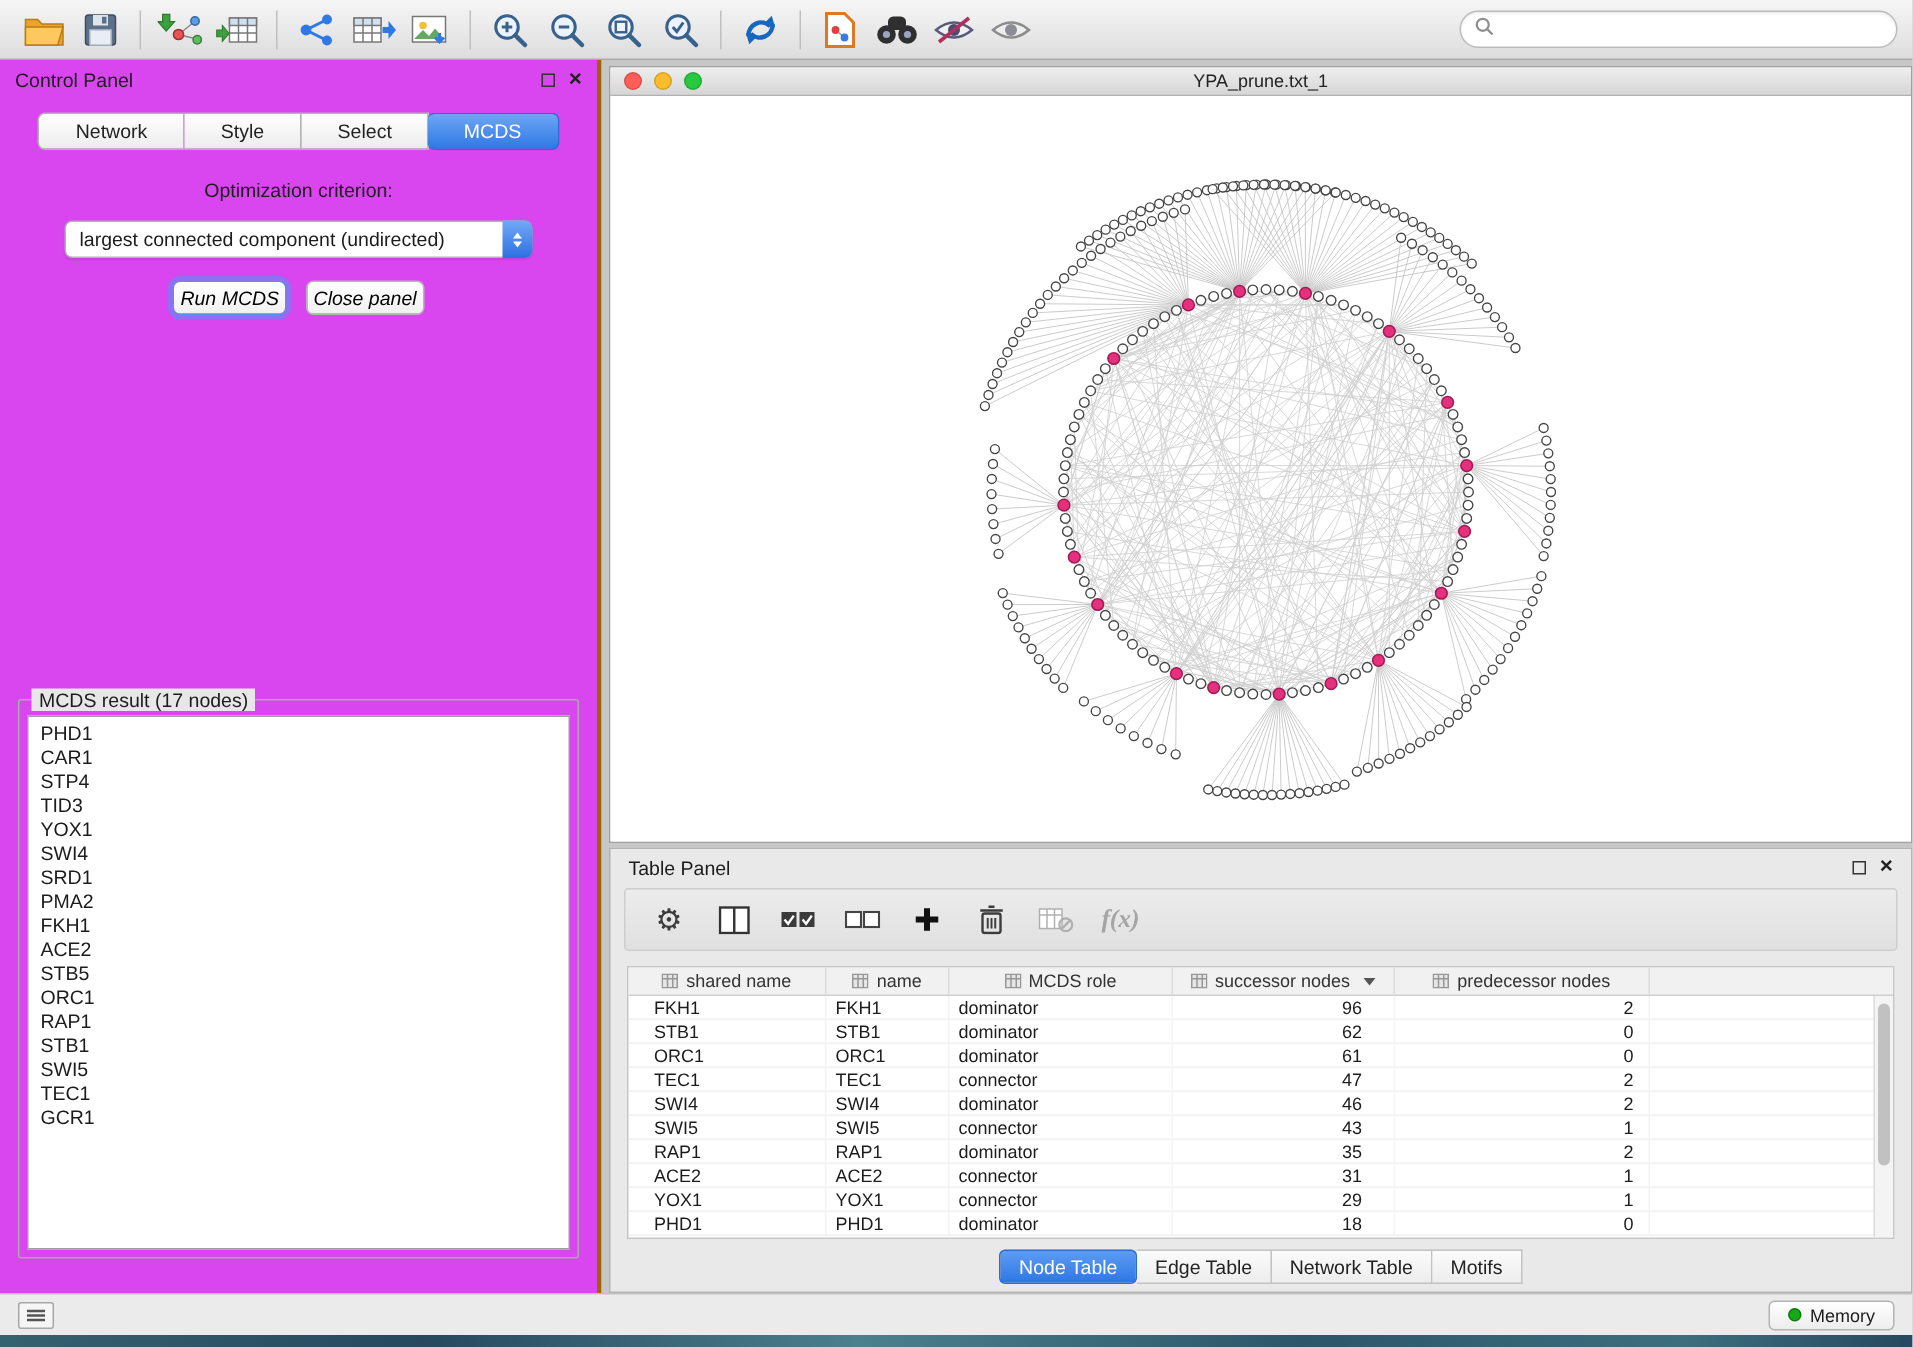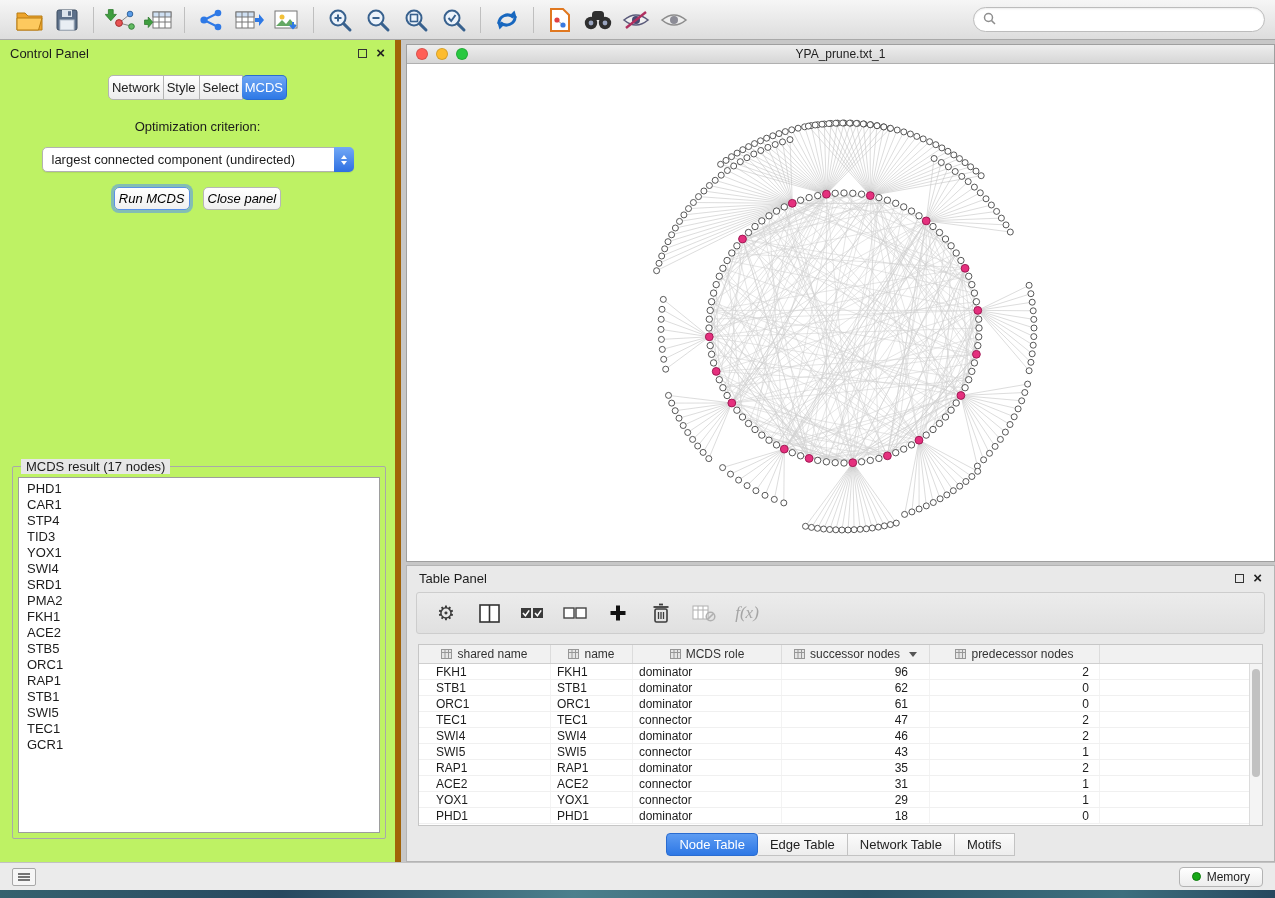--- a/index.html
+++ b/index.html
@@ -8,27 +8,27 @@
   #app{position:relative;width:1275px;height:898px;background:#e6e6e6;}
 
   
   .toolbar{position:absolute;left:0;top:0;width:1275px;height:40px;background:linear-gradient(#f6f6f6,#dddddd);border-bottom:1px solid #a9a9a9;display:flex;align-items:center;padding:0 10px;}
   .tbicon{width:38px;height:32px;display:flex;align-items:center;justify-content:center;border-radius:4px;cursor:default;}
   .tb-sep{width:1px;height:26px;background:#bfbfbf;margin:0 7px;}
   .search-wrap{margin-left:auto;width:292px;height:25px;border:1px solid #bcbcbc;border-radius:13px;background:#fff;display:flex;align-items:center;padding:0 9px;gap:6px;box-shadow:inset 0 1px 2px rgba(0,0,0,.08);}
   .search-input{border:none;outline:none;flex:1;font-size:12px;font-family:"Liberation Sans",sans-serif;background:transparent;}
 
   
-  .control-panel{position:absolute;left:0;top:40px;width:401px;height:822px;background:#bef264;border-right:6px solid #a16207;}
+  .control-panel{position:absolute;left:0;top:40px;width:401px;height:822px;background:#d946ef;border-right:3px solid #a16207;}
   .panel-header{height:26px;display:flex;align-items:center;padding:0 10px;font-size:13px;}
   .win-btns{margin-left:auto;display:flex;align-items:center;gap:9px;}
   .float-btn{width:9px;height:9px;border:1.5px solid #333;display:inline-block;}
   .close-btn{font-size:15px;font-weight:bold;color:#222;line-height:10px;}
   .cp-tabs{display:flex;justify-content:center;margin-top:9px;}
-  .cp-tab{font-size:13px;padding:4px 3px;background:linear-gradient(#ffffff,#ececec);border:1px solid #b4b4b4;border-left:none;color:#222;}
+  .cp-tab{font-size:13px;padding:4px 24px;background:linear-gradient(#ffffff,#ececec);border:1px solid #b4b4b4;border-left:none;color:#222;}
   .cp-tab:first-child{border-left:1px solid #b4b4b4;border-radius:5px 0 0 5px;}
   .cp-tab.active{background:linear-gradient(#6ea6f4,#2e79e6);color:#fff;border-color:#2a6cd0;border-radius:5px;margin-left:-1px;}
   .opt-label{text-align:center;font-size:13px;margin-top:19px;}
   .dropdown{position:relative;width:312px;height:25px;margin:13px auto 0 auto;background:#fff;border:1px solid #b2b2b2;border-radius:5px;display:flex;align-items:center;padding:0 26px 0 9px;font-size:13px;box-shadow:0 1px 1px rgba(0,0,0,.08);}
   .dd-stepper{position:absolute;right:-1px;top:-1px;width:20px;height:25px;background:linear-gradient(#72a9f6,#2e6fe2);border-radius:0 5px 5px 0;display:flex;flex-direction:column;align-items:center;justify-content:center;gap:2px;}
   .dd-arrow-up{width:0;height:0;border-left:3.5px solid transparent;border-right:3.5px solid transparent;border-bottom:4.5px solid #fff;}
   .dd-arrow-down{width:0;height:0;border-left:3.5px solid transparent;border-right:3.5px solid transparent;border-top:4.5px solid #fff;}
   .cp-buttons{display:flex;justify-content:center;gap:13px;margin-top:15px;}
   .cp-btn{font-size:13px;font-family:"Liberation Sans",sans-serif;padding:3px 4px;height:23px;background:linear-gradient(#ffffff,#f0f0f0);border:1px solid #b7b7b7;border-radius:5px;font-style:italic;}
   .cp-btn.focused{box-shadow:0 0 0 3px rgba(82,145,245,.55);border-color:#5a91e8;}
@@ -48,21 +48,21 @@
   .tl.red{background:#ff5f57;}
   .tl.yellow{background:#fdbc2e;}
   .tl.green{background:#28c840;}
   .net-canvas{position:absolute;left:0;top:19px;right:0;bottom:0;background:#fff;overflow:hidden;}
 
   
   .table-panel{position:absolute;left:5px;top:525px;width:869px;height:297px;background:#e9e9e9;border:1px solid #b4b4b4;}
   .tp-header{height:24px;display:flex;align-items:center;padding:0 12px;font-size:13px;}
   .tp-toolbar{position:absolute;left:9px;right:9px;top:26px;height:42px;background:linear-gradient(#ececec,#e0e0e0);border:1px solid #cdcdcd;border-radius:3px;display:flex;align-items:center;gap:17px;padding:0 16px;}
   .tp-tool{display:flex;align-items:center;justify-content:center;height:30px;min-width:26px;}
-  .fx-label{font-family:"Liberation Serif",serif;font-style:italic;font-size:17px;color:#a5a5a5;}
+  .fx-label{font-family:"Liberation Serif",serif;font-style:italic;font-size:17px;color:#a5a5a5;font-weight:bold;}
   .node-table{position:absolute;left:11px;right:11px;top:78px;bottom:35px;background:#fff;border:1px solid #c6c6c6;overflow:hidden;}
   .thead{display:flex;height:19px;background:#f1f1f1;border-bottom:1px solid #cfcfcf;}
   .th{display:flex;align-items:center;justify-content:center;gap:5px;font-size:12px;color:#333;border-right:1px solid #dcdcdc;position:relative;}
   .th .chev{width:0;height:0;border-left:4px solid transparent;border-right:4px solid transparent;border-top:5px solid #555;margin-left:4px;}
   .tbody{position:relative;}
   .trow{display:flex;height:16px;align-items:center;font-size:12px;border-bottom:1px solid #f0f0f0;}
   .tcell{height:100%;display:flex;align-items:center;padding:0 6px;border-right:1px solid #f3f3f3;}
   .col0{width:132px;}  .trow .col0{padding-left:17px;}
   .col1{width:82px;}
   .col2{width:149px;}

